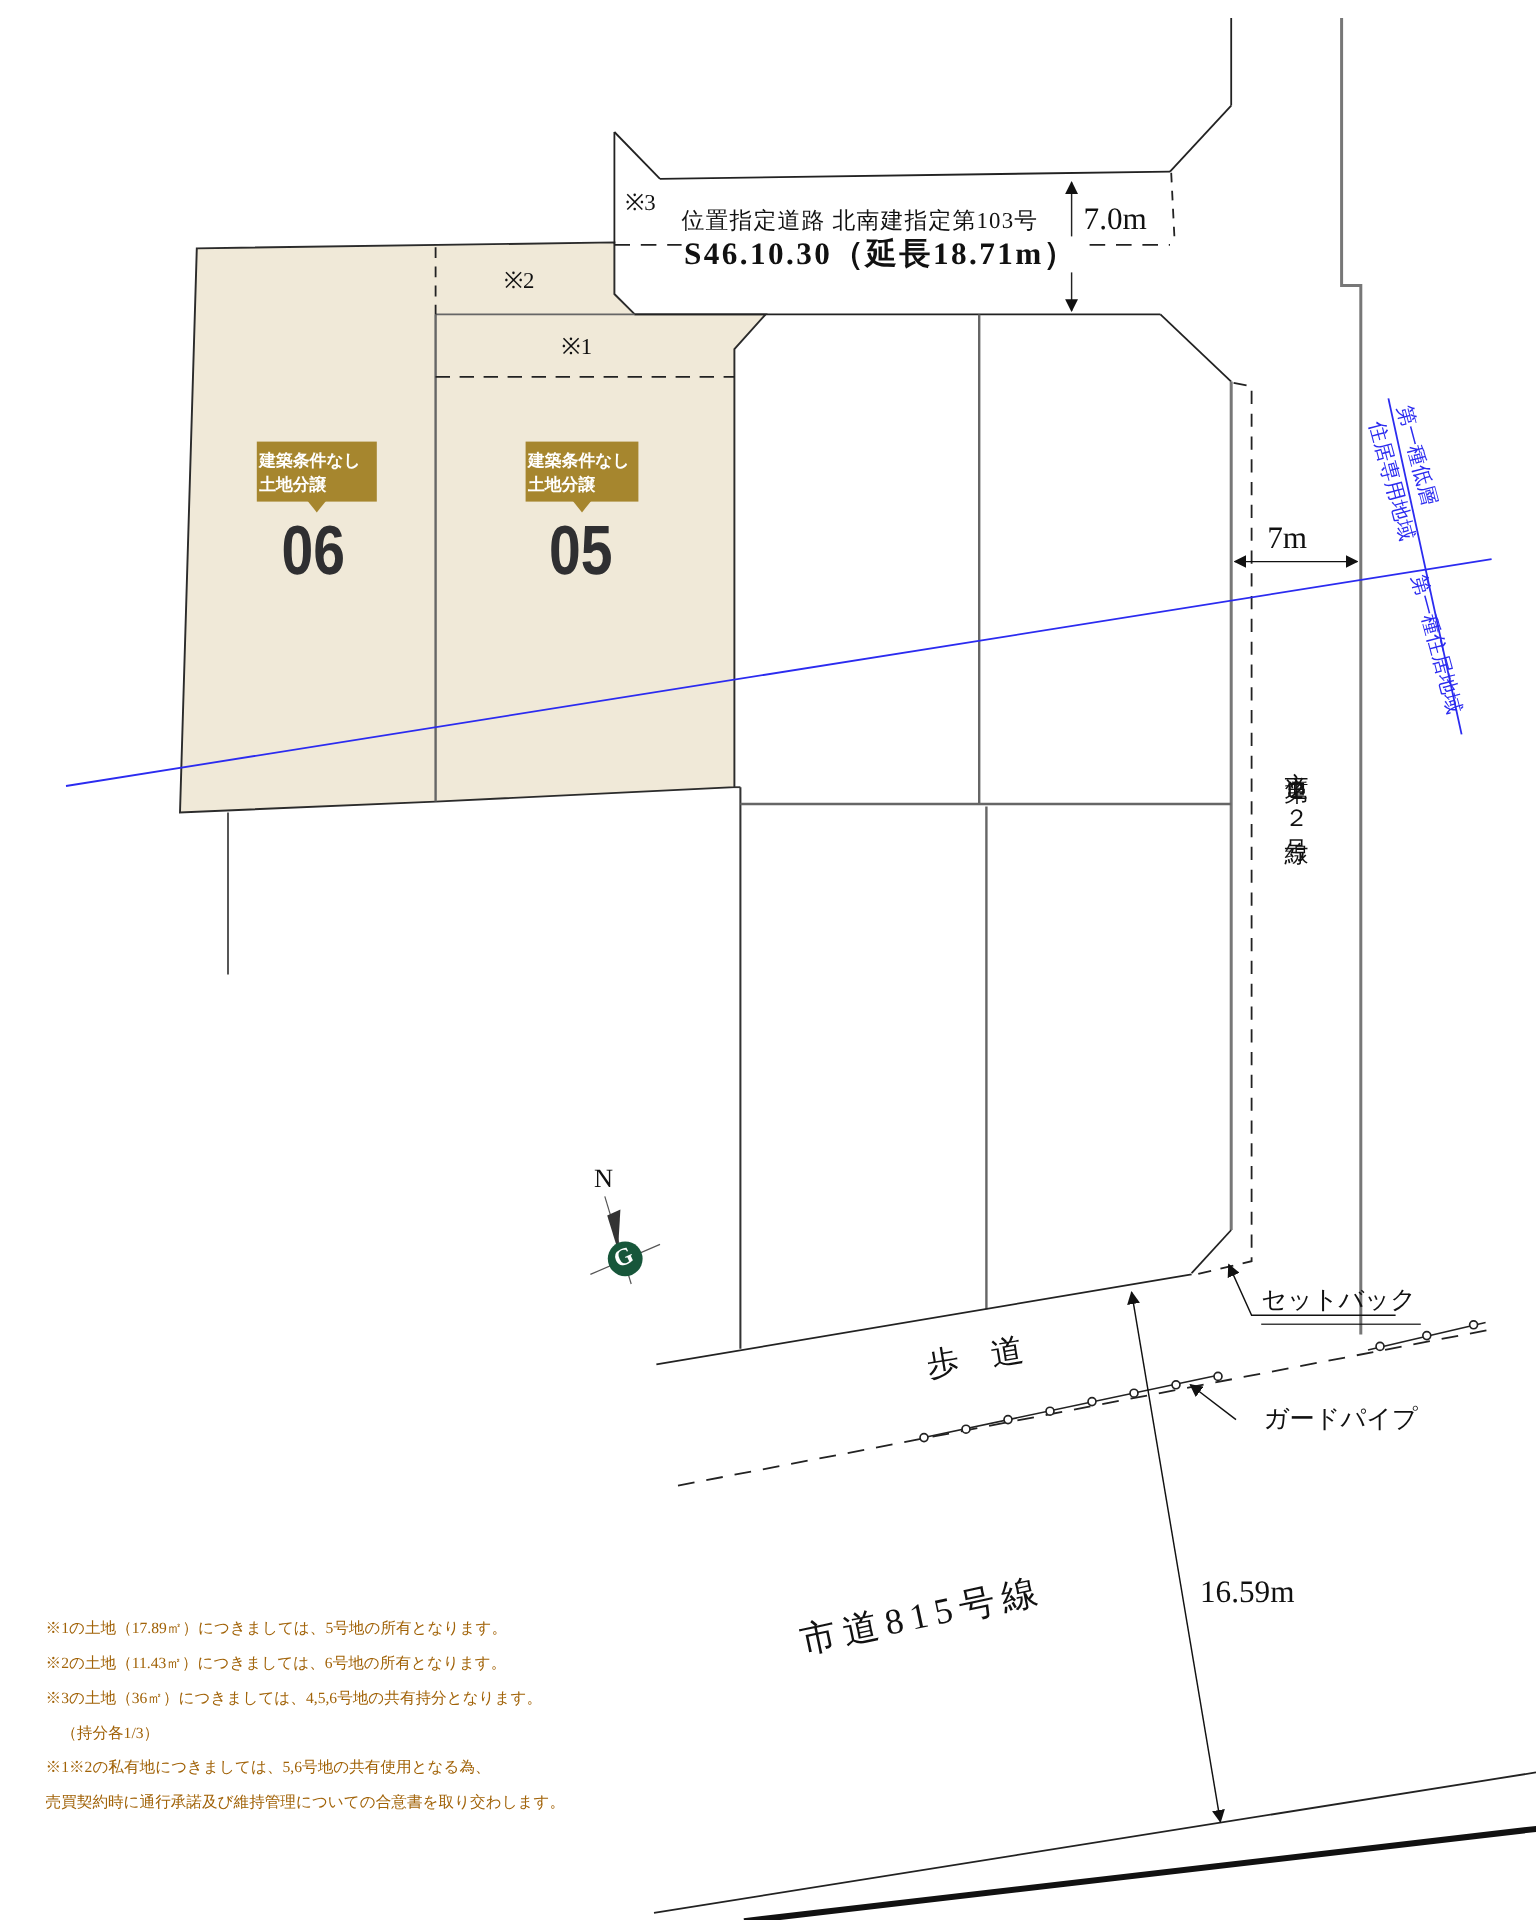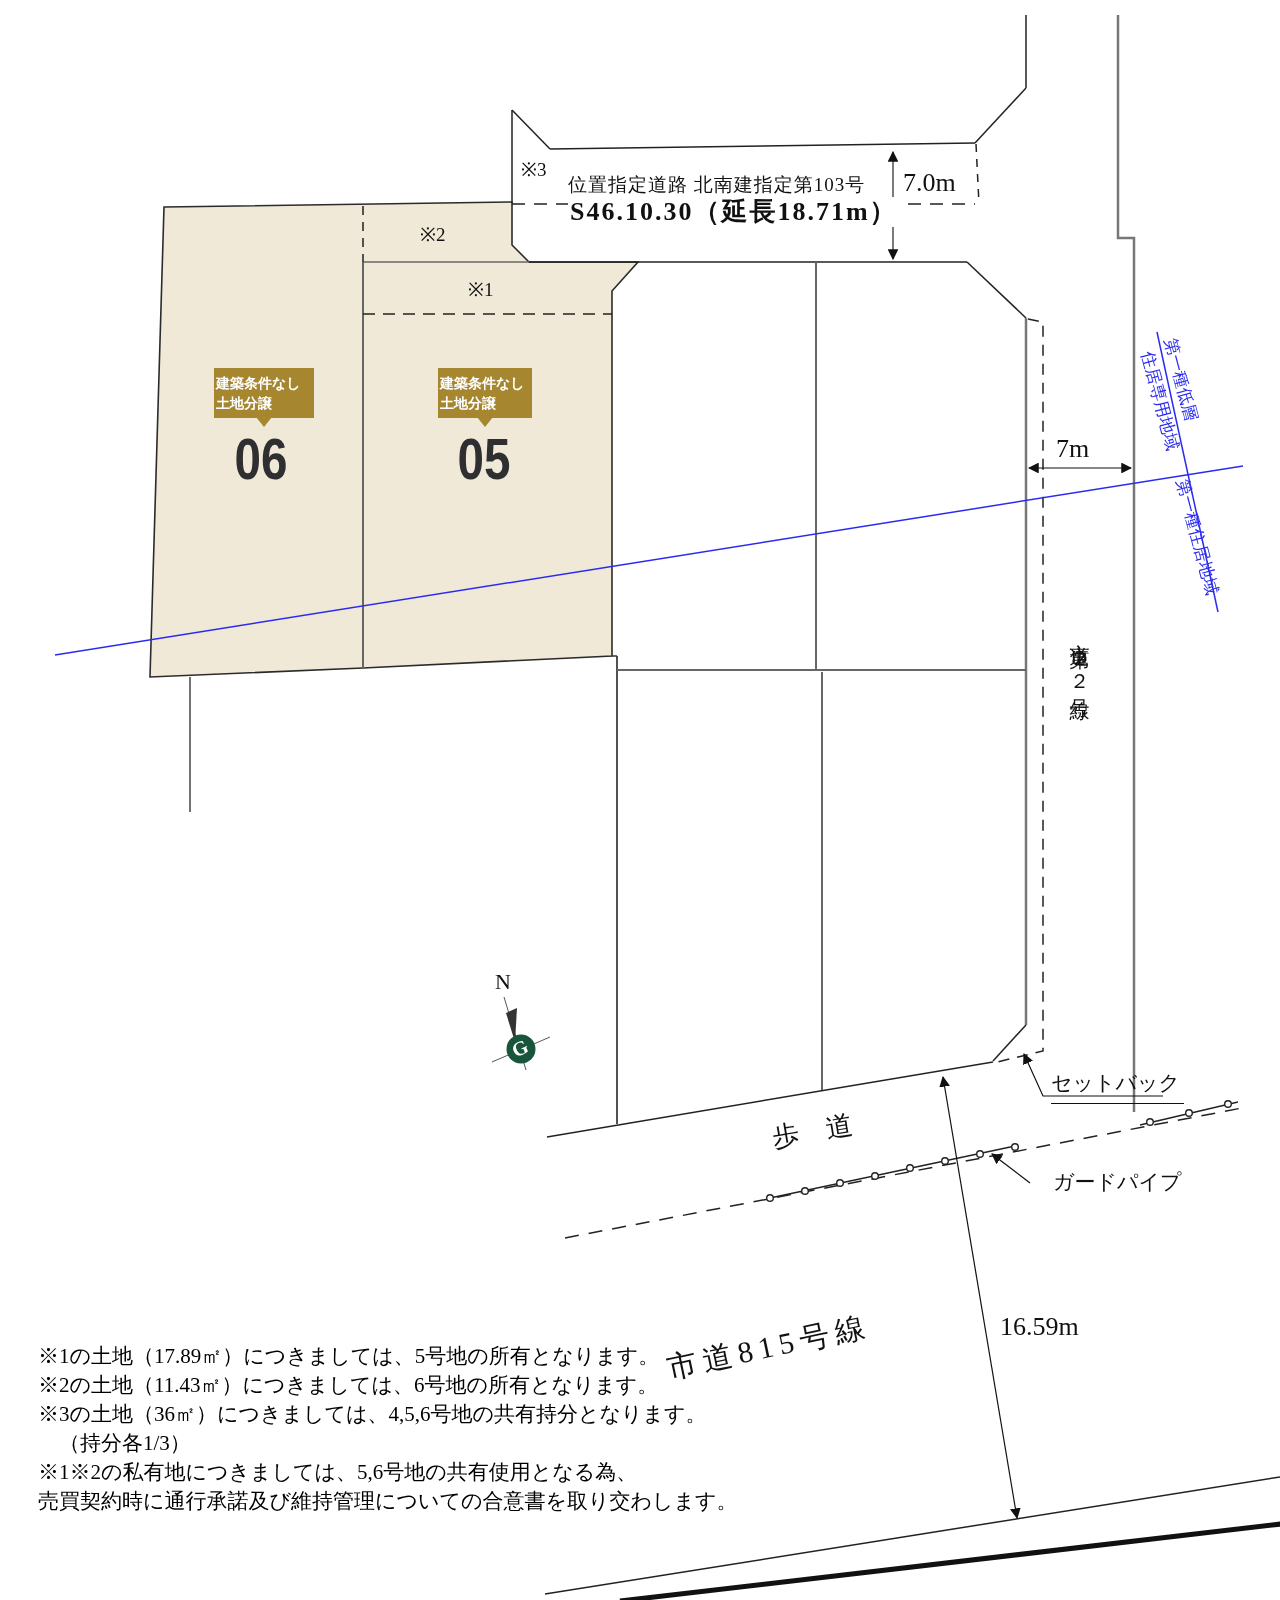--- a/index.html
+++ b/index.html
@@ -10,21 +10,21 @@
   .wbg{background:#fff;padding:0 2px;}
   .blue{color:#2b2bf0;}
   .rot{transform-origin:left top;}
   .vtext{writing-mode:vertical-rl;text-orientation:upright;letter-spacing:3px;}
   .badge{position:absolute;background:#a6862e;color:#fff;text-align:left;
          font:bold 14px/20px "Liberation Sans","DejaVu Sans",sans-serif;padding:5px 2px;}
   .badge .tip{position:absolute;left:50%;bottom:-9px;margin-left:-8px;width:0;height:0;
          border:8px solid transparent;border-top:10px solid #a6862e;border-bottom:0;}
   .lotnum{position:absolute;font:bold 58px/1 "Liberation Sans","DejaVu Sans",sans-serif;
           color:#2f2f31;transform:scaleX(0.82);transform-origin:center;text-align:center;width:80px;}
-  .notes{position:absolute;left:38px;top:1342px;font-size:21px;line-height:29px;color:#000000;}
+  .notes{position:absolute;left:38px;top:1342px;font-size:13px;line-height:29px;color:#a16207;}
   .glogo{position:absolute;color:#fff;font:bold 20px/1 "Liberation Serif",serif;
          transform:rotate(-25deg);}
 </style>
 </head>
 <body>
 
 <div class="stage">
 
   <svg width="1280" height="1600" viewBox="0 0 1280 1600">
     <defs>

